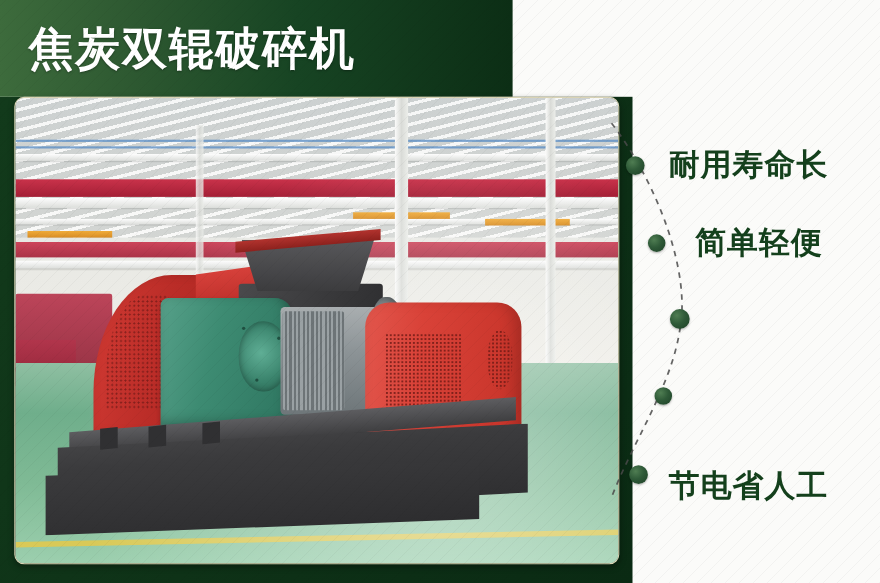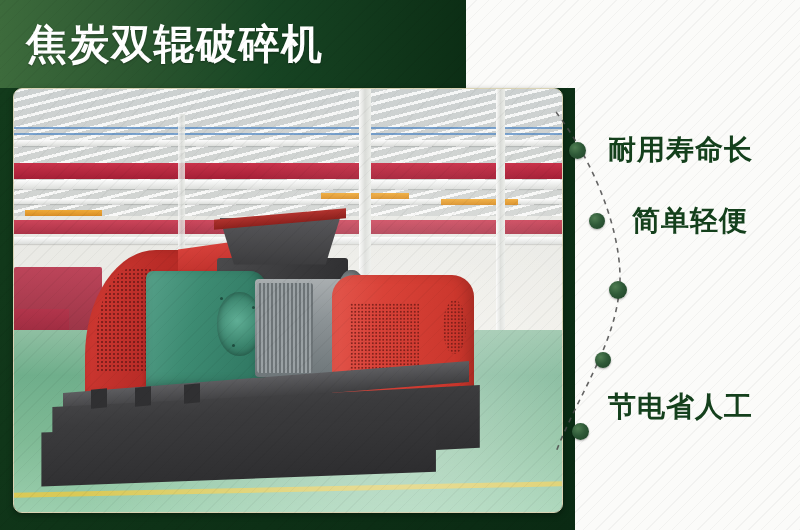--- a/index.html
+++ b/index.html
@@ -402,15 +402,15 @@
   </svg>
 
   <div class="dot" style="width: 17px; height: 17px; left: 568.5px; top: 141.5px;"></div>
   <div class="dot" style="width: 16px; height: 16px; left: 589px; top: 213px;"></div>
   <div class="dot" style="width: 18px; height: 18px; left: 609px; top: 281px;"></div>
   <div class="dot" style="width: 16px; height: 16px; left: 595px; top: 352px;"></div>
   <div class="dot" style="width: 17px; height: 17px; left: 571.5px; top: 422.5px;"></div>
 
   <div class="feature" style="left: 608px; top: 133px; color: rgb(20, 64, 28);">耐用寿命长</div>
   <div class="feature" style="left: 632px; top: 204px; color: rgb(20, 64, 28);">简单轻便</div>
-  <div class="feature" style="left: 608px; top: 390px; color: rgb(20, 64, 28);">节电省人工</div>
+  <div class="feature" style="left: 608px; top: 425px; color: rgb(20, 64, 28);">节电省人工</div>
 
 </div>
 
 </body></html>

